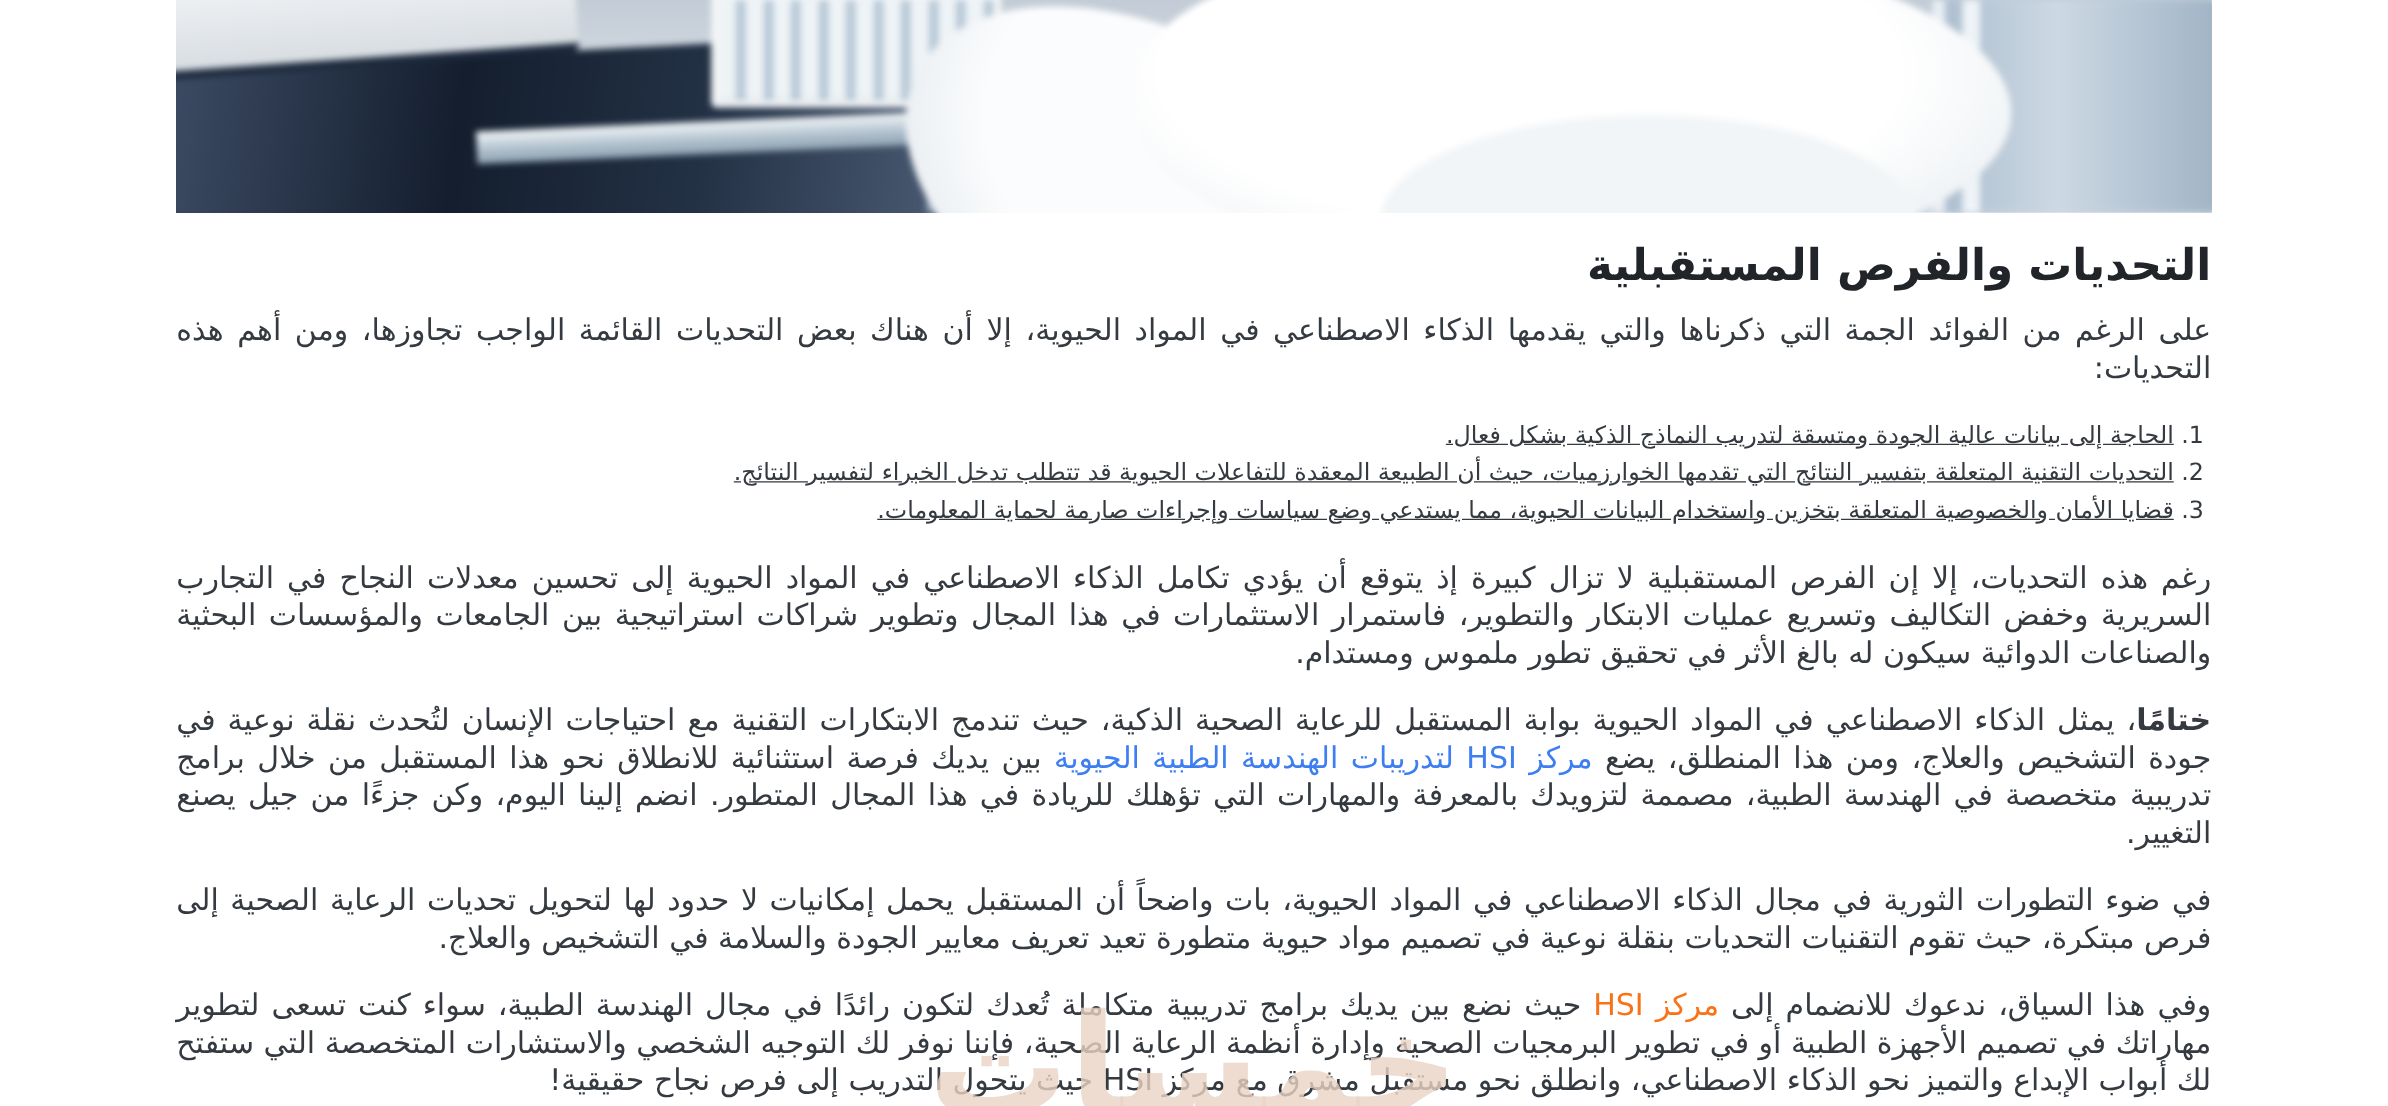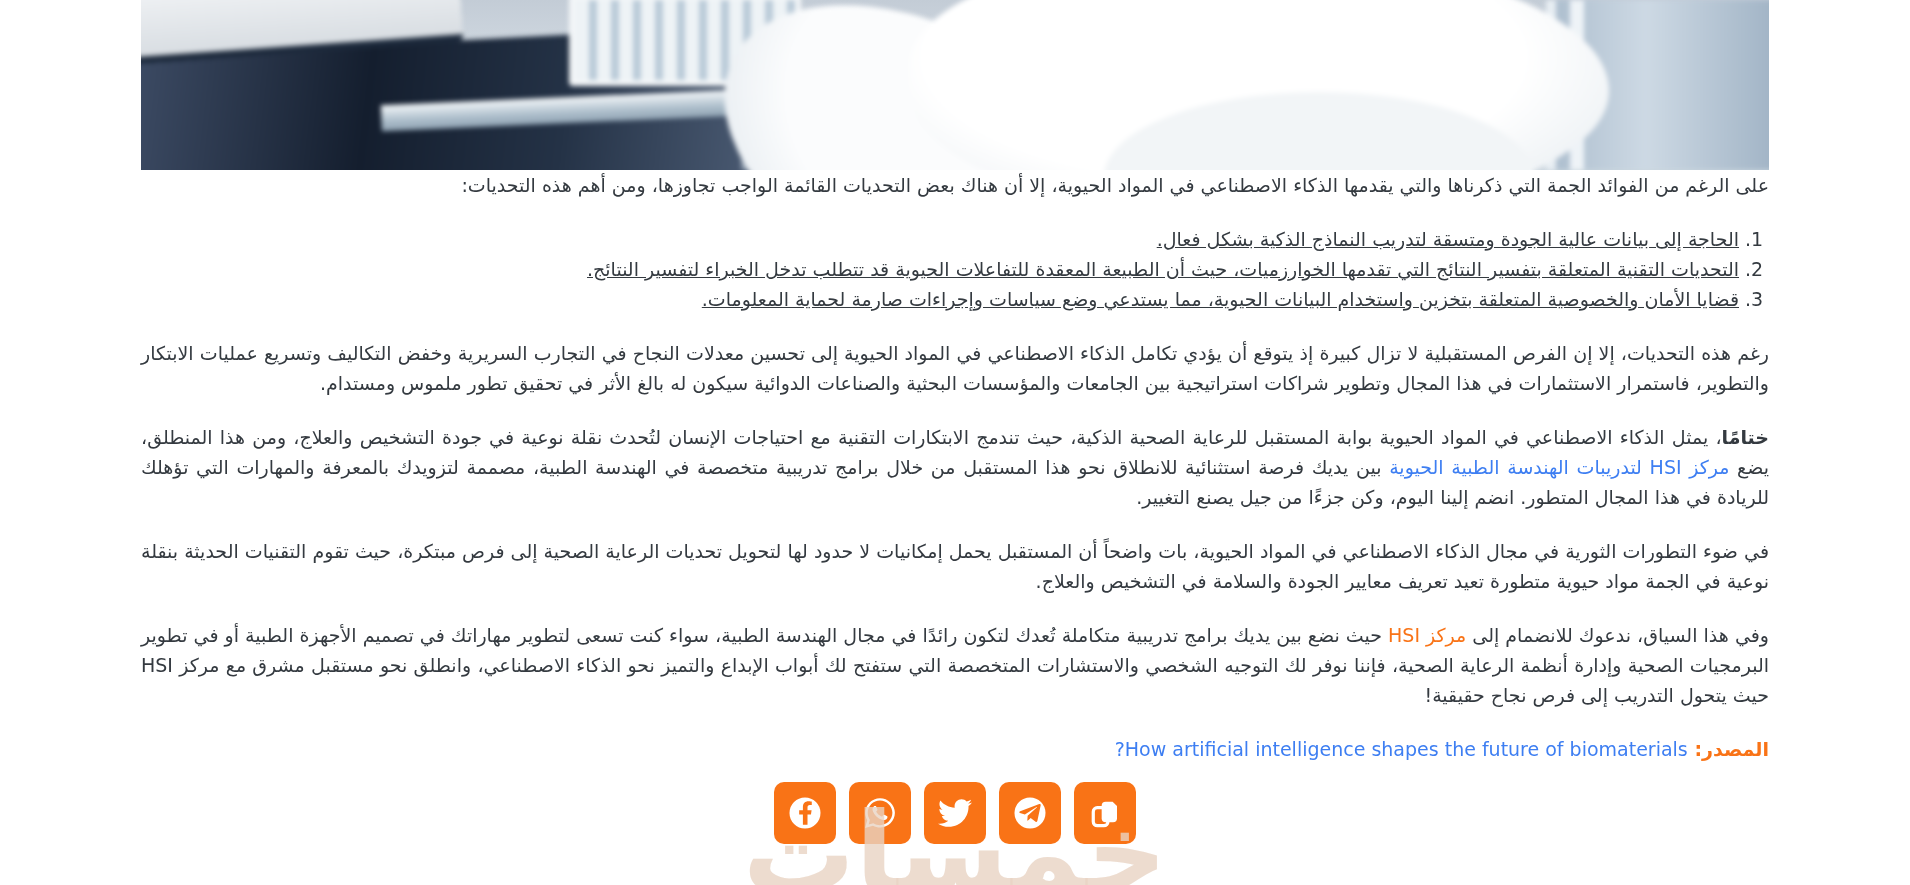--- a/index.html
+++ b/index.html
@@ -45,21 +45,21 @@
     background:radial-gradient(ellipse at 45% 40%,#ffffff 55%,#eef2f5 78%,#dde4ea 100%);}
   .shape-suit-arm{right:630px;top:28px;width:430px;height:260px;border-radius:50%;transform:rotate(28deg);
     background:radial-gradient(ellipse at 50% 30%,#fbfcfd 55%,#e9eef2 80%,#dce3e9 100%);}
   .shape-suit-lower{right:235px;top:92px;width:430px;height:170px;border-radius:50%;background:#f2f5f7;}
   
   h2.section-heading{
     margin:21px 0 12px;font-size:35px;line-height:1.3;font-weight:700;
     color:var(--heading-dark,#212529);text-align:right;
   }
   .para{
-    margin:0 0 24px;font-size:19px;line-height:30px;color:var(--text-dark,#343a40);
+    margin:0 0 24px;font-size:24px;line-height:30px;color:var(--text-dark,#343a40);
     text-align:justify;
   }
   ol.challenges{
     margin:0 0 24px;padding:0 30px 0 0;color:var(--text-dark,#343a40);
     font-size:19px;line-height:30px;text-decoration:underline;
   }
   ol.challenges li{text-align:justify;}
   a.link-blue{color:var(--link-blue,#3d7ef2);text-decoration:none;}
   a.link-orange{color:var(--accent-orange,#f97316);text-decoration:none;}
   .source-line{
@@ -96,34 +96,35 @@
       <div class="shape-tuberack"></div>
       <div class="shape-glassware"></div>
       <div class="shape-rackunit"></div>
       <div class="shape-sticker"></div>
       <div class="shape-suit-arm"></div>
       <div class="shape-suit-torso"></div>
       <div class="shape-suit-lower"></div>
     </div>
   </figure>
 
+  <h2 class="section-heading">التحديات والفرص المستقبلية</h2>
 
   <p class="para">على الرغم من الفوائد الجمة التي ذكرناها والتي يقدمها الذكاء الاصطناعي في المواد الحيوية، إلا أن هناك بعض التحديات القائمة الواجب تجاوزها، ومن أهم هذه التحديات:</p>
 
   <ol class="challenges">
     <li>الحاجة إلى بيانات عالية الجودة ومتسقة لتدريب النماذج الذكية بشكل فعال.</li>
     <li>التحديات التقنية المتعلقة بتفسير النتائج التي تقدمها الخوارزميات، حيث أن الطبيعة المعقدة للتفاعلات الحيوية قد تتطلب تدخل الخبراء لتفسير النتائج.</li>
     <li>قضايا الأمان والخصوصية المتعلقة بتخزين واستخدام البيانات الحيوية، مما يستدعي وضع سياسات وإجراءات صارمة لحماية المعلومات.</li>
   </ol>
 
   <p class="para">رغم هذه التحديات، إلا إن الفرص المستقبلية لا تزال كبيرة إذ يتوقع أن يؤدي تكامل الذكاء الاصطناعي في المواد الحيوية إلى تحسين معدلات النجاح في التجارب السريرية وخفض التكاليف وتسريع عمليات الابتكار والتطوير، فاستمرار الاستثمارات في هذا المجال وتطوير شراكات استراتيجية بين الجامعات والمؤسسات البحثية والصناعات الدوائية سيكون له بالغ الأثر في تحقيق تطور ملموس ومستدام.</p>
 
   <p class="para"><strong>ختامًا</strong><span>، يمثل الذكاء الاصطناعي في المواد الحيوية بوابة المستقبل للرعاية الصحية الذكية، حيث تندمج الابتكارات التقنية مع احتياجات الإنسان لتُحدث نقلة نوعية في جودة التشخيص والعلاج، ومن هذا المنطلق، يضع </span><a href="#" class="link-blue">مركز HSI لتدريبات الهندسة الطبية الحيوية</a><span> بين يديك فرصة استثنائية للانطلاق نحو هذا المستقبل من خلال برامج تدريبية متخصصة في الهندسة الطبية، مصممة لتزويدك بالمعرفة والمهارات التي تؤهلك للريادة في هذا المجال المتطور. انضم إلينا اليوم، وكن جزءًا من جيل يصنع التغيير.</span></p>
 
-  <p class="para">في ضوء التطورات الثورية في مجال الذكاء الاصطناعي في المواد الحيوية، بات واضحاً أن المستقبل يحمل إمكانيات لا حدود لها لتحويل تحديات الرعاية الصحية إلى فرص مبتكرة، حيث تقوم التقنيات الحديثة بنقلة نوعية في الجمة مواد حيوية متطورة تعيد تعريف معايير الجودة والسلامة في التشخيص والعلاج.</p>
+  <p class="para">في ضوء التطورات الثورية في مجال الذكاء الاصطناعي في المواد الحيوية، بات واضحاً أن المستقبل يحمل إمكانيات لا حدود لها لتحويل تحديات الرعاية الصحية إلى فرص مبتكرة، حيث تقوم التقنيات التحديات بنقلة نوعية في تصميم مواد حيوية متطورة تعيد تعريف معايير الجودة والسلامة في التشخيص والعلاج.</p>
 
   <p class="para"><span>وفي هذا السياق، ندعوك للانضمام إلى </span><a href="#" class="link-orange">مركز HSI</a><span> حيث نضع بين يديك برامج تدريبية متكاملة تُعدك لتكون رائدًا في مجال الهندسة الطبية، سواء كنت تسعى لتطوير مهاراتك في تصميم الأجهزة الطبية أو في تطوير البرمجيات الصحية وإدارة أنظمة الرعاية الصحية، فإننا نوفر لك التوجيه الشخصي والاستشارات المتخصصة التي ستفتح لك أبواب الإبداع والتميز نحو الذكاء الاصطناعي، وانطلق نحو مستقبل مشرق مع مركز HSI حيث يتحول التدريب إلى فرص نجاح حقيقية!</span></p>
 
   <p class="source-line"><strong class="source-label">المصدر: </strong><a href="#" class="link-blue">How artificial intelligence shapes the future of biomaterials?</a></p>
 
   <div class="share-row">
 
     <button class="share-btn" title="">
       <span>
         <svg width="32" height="32" viewBox="0 0 24 24">

